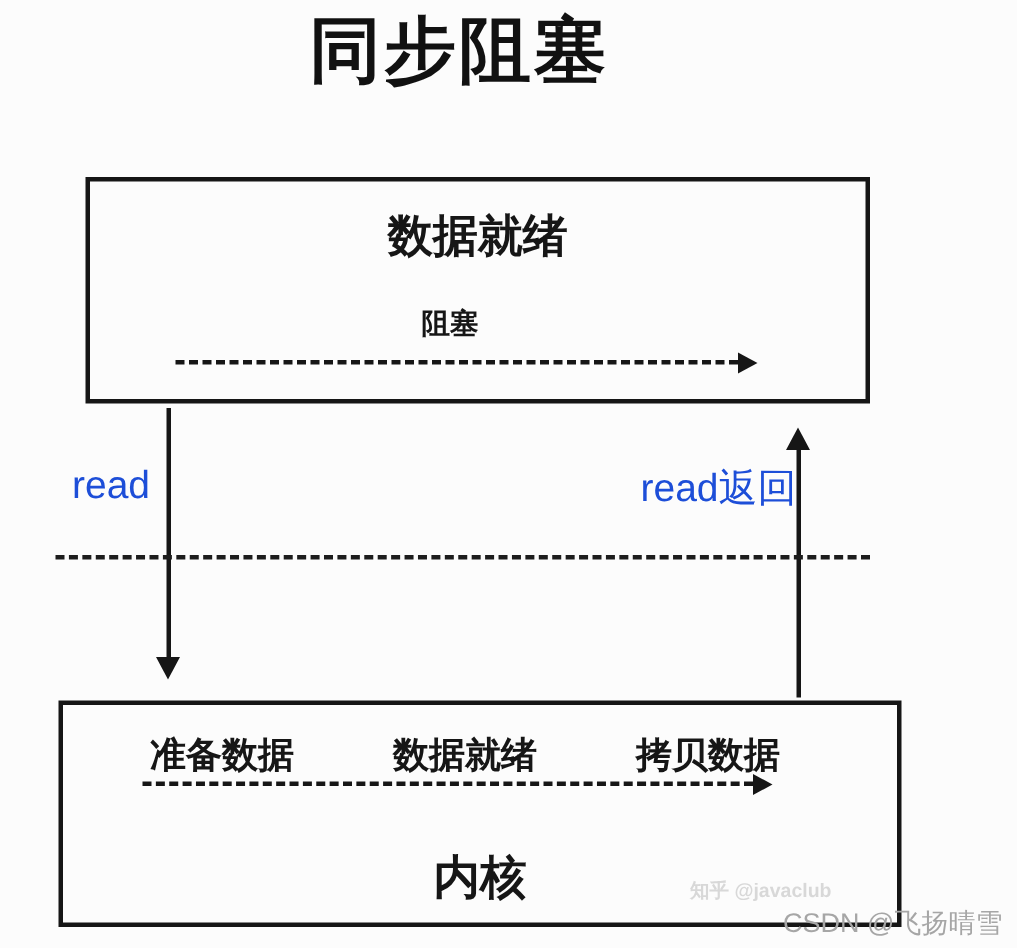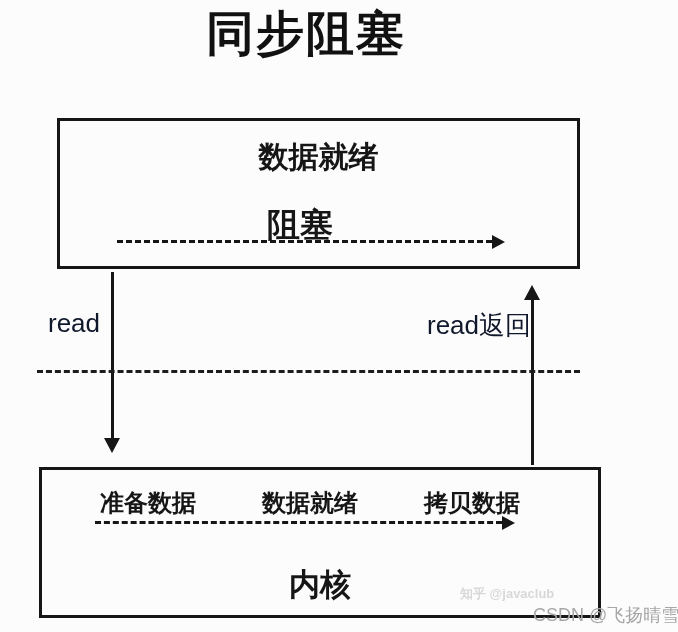--- a/index.html
+++ b/index.html
@@ -23,21 +23,21 @@
   .box{position:absolute;border:3px solid var(--ink);background:var(--bg);}
   .app-box{left:57px;top:118px;width:523px;height:151px;}
   .kernel-box{left:39px;top:467px;width:562px;height:151px;}
 
   .app-box-label{
     position:absolute;left:0;top:16px;width:100%;text-align:center;
     font-size:30px;font-weight:600;
   }
   .blocking-label{
     position:absolute;left:0;top:82px;width:480px;text-align:center;
-    font-size:33px;font-weight:600;
+    font-size:19px;font-weight:600;
   }
 
   
   .dashed-line{position:absolute;height:0;border-top:3px dashed var(--ink);}
   .head-right{
     position:absolute;right:-13px;top:-8px;width:0;height:0;
     border-top:7px solid transparent;border-bottom:7px solid transparent;
     border-left:13px solid var(--ink);
   }
   .blocking-arrow{left:57px;top:119px;width:375px;}
@@ -56,39 +56,39 @@
     border-top:15px solid var(--ink);
   }
   .up-arrow{left:524px;top:285px;}
   .up-arrow .arrow-shaft{height:165px;}
   .head-up{
     width:0;height:0;border-left:8px solid transparent;border-right:8px solid transparent;
     border-bottom:15px solid var(--ink);
   }
 
   
-  .call-label{position:absolute;font-size:26px;font-weight:500;color:#0f172a;}
+  .call-label{position:absolute;font-size:26px;font-weight:500;color:#1d4ed8;}
   .read-call-label{left:48px;top:308px;}
   .read-return-label{left:427px;top:308px;}
 
   
   .stage-row{
     position:absolute;left:58px;top:17px;width:420px;
     display:flex;justify-content:space-between;
     font-size:24px;font-weight:600;white-space:nowrap;gap:20px;
   }
   .kernel-box-label{
     position:absolute;left:0;top:94px;width:100%;text-align:center;
     font-size:31px;font-weight:600;
   }
 
   
   .watermark{position:absolute;white-space:nowrap;z-index:5;}
   .wm-zhihu{left:460px;top:585px;font-size:13px;font-weight:600;color:#d8d8d8;}
-  .wm-csdn{left:522px;top:603px;font-size:18px;font-weight:500;color:#a6a6a6;margin-left:11px;}
+  .wm-csdn{left:522px;top:603px;font-size:18px;font-weight:500;color:#a6a6a6;}
 </style>
 </head>
 <body>
 
 <div class="canvas">
 
   <div class="diagram-title">同步阻塞</div>
 
   <div class="box app-box">
     <div class="app-box-label">数据就绪</div>

